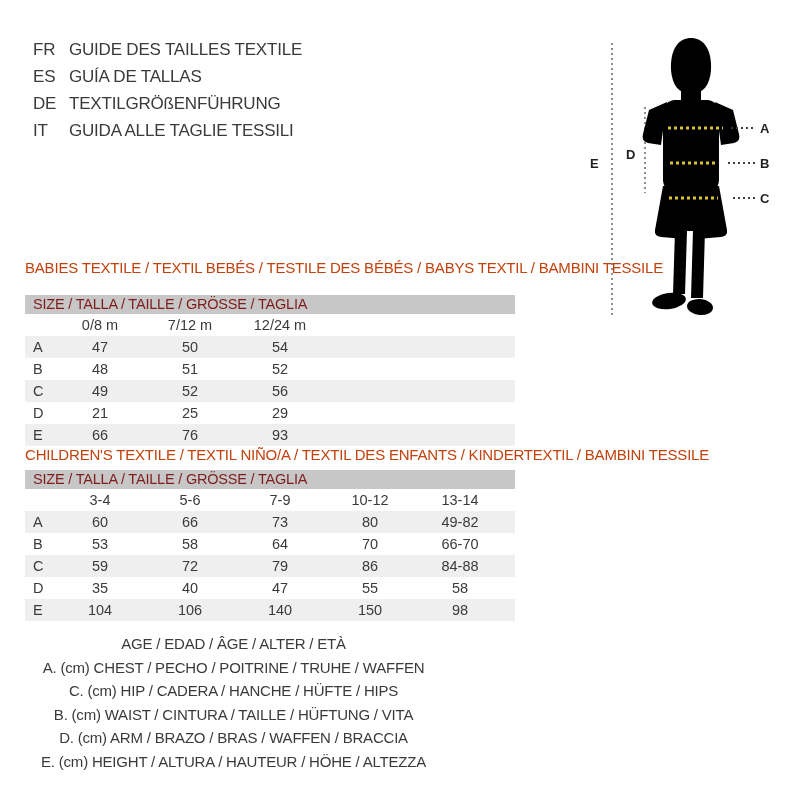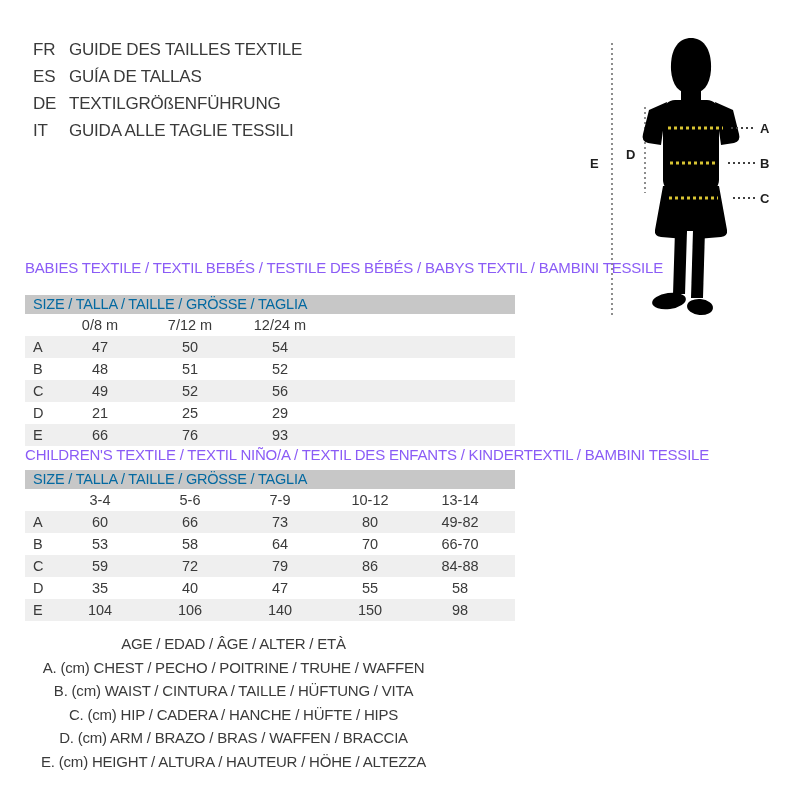--- a/index.html
+++ b/index.html
@@ -13,27 +13,27 @@
   }
   .abs { position: absolute; }
 
   
   .lang-table { left: 33px; top: 36px; }
   .lang-row { display: flex; height: 27px; line-height: 27px; font-size: 17px; letter-spacing: -0.2px; }
   .lang-code { width: 36px; }
   .lang-title { }
 
   
-  .section-title { font-size: 15px; letter-spacing: -0.2px; color: #8b5cf6; white-space: nowrap; }
+  .section-title { font-size: 15px; letter-spacing: -0.2px; color: #c2410c; white-space: nowrap; }
 
   
   .size-table { width: 490px; }
   .size-bar {
     background: #c7c7c7; height: 19px; line-height: 19px;
-    padding-left: 8px; font-size: 14.5px; color: #0369a1; letter-spacing: -0.2px;
+    padding-left: 8px; font-size: 14.5px; color: #7f1d1d; letter-spacing: -0.2px;
   }
   .t-row { display: flex; height: 22px; line-height: 22px; font-size: 14.5px; }
   .t-row.alt { background: #efefef; }
   .t-label { width: 30px; padding-left: 8px; box-sizing: border-box; }
   .t-cell { width: 90px; text-align: center; }
 
   
   .legend { left: 41px; top: 632px; text-align: center; }
   .legend-line { height: 23.5px; line-height: 23.5px; font-size: 15px; letter-spacing: -0.2px; white-space: nowrap; }
 
@@ -200,17 +200,17 @@
     <span class="t-cell">106</span>
     <span class="t-cell">140</span>
     <span class="t-cell">150</span>
     <span class="t-cell">98</span>
   </div>
 </div>
 
 <div class="abs legend">
   <div class="legend-line">AGE / EDAD / ÂGE / ALTER / ETÀ</div>
   <div class="legend-line">A. (cm) CHEST / PECHO / POITRINE / TRUHE / WAFFEN</div>
+  <div class="legend-line">C. (cm) HIP / CADERA / HANCHE / HÜFTE / HIPS</div>
   <div class="legend-line">B. (cm) WAIST / CINTURA / TAILLE / HÜFTUNG / VITA</div>
-  <div class="legend-line">C. (cm) HIP / CADERA / HANCHE / HÜFTE / HIPS</div>
   <div class="legend-line">D. (cm) ARM / BRAZO / BRAS / WAFFEN / BRACCIA</div>
   <div class="legend-line">E. (cm) HEIGHT / ALTURA / HAUTEUR / HÖHE / ALTEZZA</div>
 </div>
 
 </body></html>

